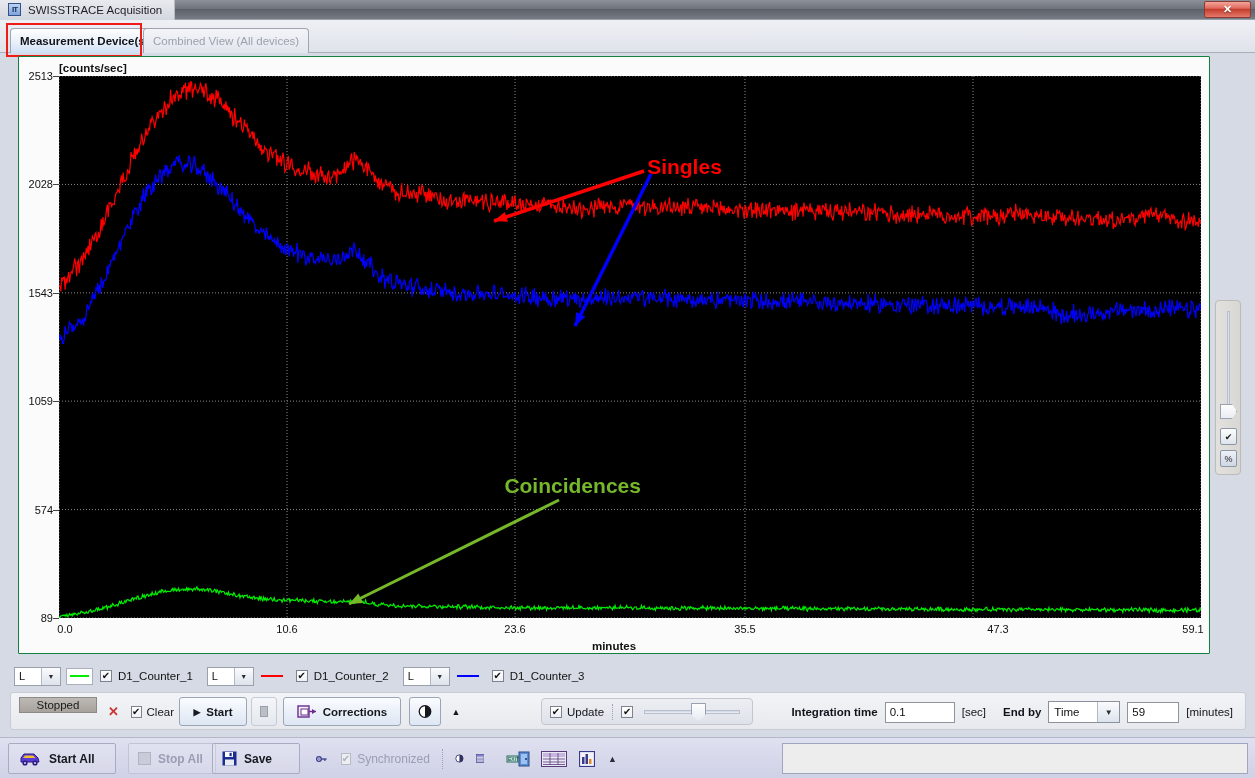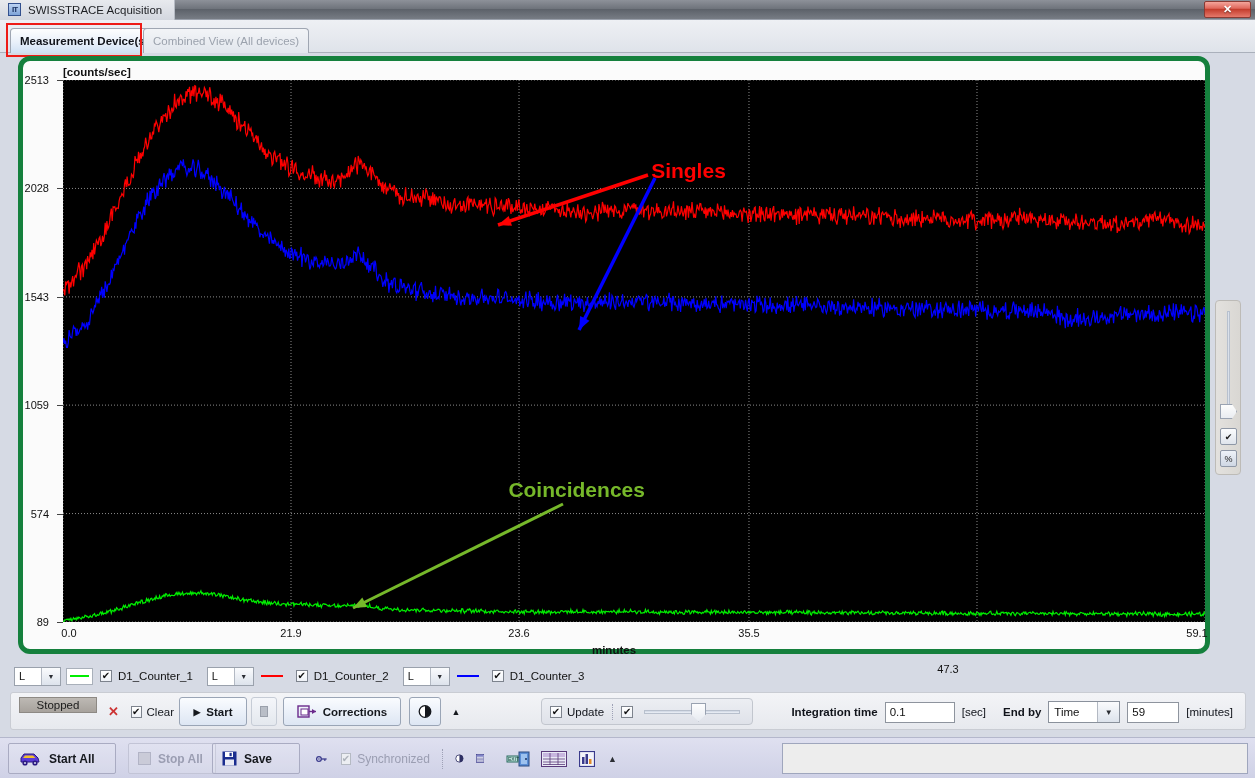--- a/index.html
+++ b/index.html
@@ -74,22 +74,22 @@
   #tab-highlight {
     position: absolute; left: 6px; top: 3px; width: 136px; height: 34px;
     border: 2px solid #ee1b16; pointer-events: none;
   }
 
   
   #chart-panel {
     position: absolute; left: 18px; top: 56px;
     width: 1192px; height: 598px;
     background: #fbfbfb;
-    border: 5px solid #15803d;
-    border-radius: 12px;
+    border: 1px solid #15803d;
+    border-radius: 1px;
   }
   #yaxis-unit {
     position: absolute; left: 40px; top: 5px;
     font-size: 11.5px; font-weight: bold; color: #111;
   }
   #plot {
     position: absolute; left: 40px; top: 19px;
     width: 1142px; height: 542px;
     background: #000;
     overflow: hidden;
@@ -336,24 +336,24 @@
       <div class="ytick-mark" style="top: 235.889px;"></div>
       <div class="ytick-label" style="top: 344.111px;">1059</div>
       <div class="ytick-mark" style="top: 344.111px;"></div>
       <div class="ytick-label" style="top: 452.555px;">574</div>
       <div class="ytick-mark" style="top: 452.555px;"></div>
       <div class="ytick-label" style="top: 561px;">89</div>
       <div class="ytick-mark" style="top: 561px;"></div>
     </div>
   <div id="xticks">
       <div class="xtick-label" style="left: 46px;">0.0</div>
-      <div class="xtick-label" style="left: 268.014px;">21.9</div>
+      <div class="xtick-label" style="left: 268.014px;">10.6</div>
       <div class="xtick-label" style="left: 496.027px;">23.6</div>
       <div class="xtick-label" style="left: 725.973px;">35.5</div>
-      <div class="xtick-label" style="left: 925px; margin-top: 36px;">47.3</div>
+      <div class="xtick-label" style="left: 979px;">47.3</div>
       <div class="xtick-label" style="left: 1174px;">59.1</div>
     </div>
 
   <div id="plot">
     <svg id="plot-svg" width="1142" height="542" viewBox="0 0 1142 542">
         <line x1="0" x2="1142" y1="0" y2="0" stroke="#8a8a8a" stroke-width="1" stroke-dasharray="1,2"></line>
         <line x1="0" x2="1142" y1="108.44471947194717" y2="108.44471947194717" stroke="#8a8a8a" stroke-width="1" stroke-dasharray="1,2"></line>
         <line x1="0" x2="1142" y1="216.8894389438944" y2="216.8894389438944" stroke="#8a8a8a" stroke-width="1" stroke-dasharray="1,2"></line>
         <line x1="0" x2="1142" y1="325.1105610561056" y2="325.1105610561056" stroke="#8a8a8a" stroke-width="1" stroke-dasharray="1,2"></line>
         <line x1="0" x2="1142" y1="433.5552805280528" y2="433.5552805280528" stroke="#8a8a8a" stroke-width="1" stroke-dasharray="1,2"></line>

